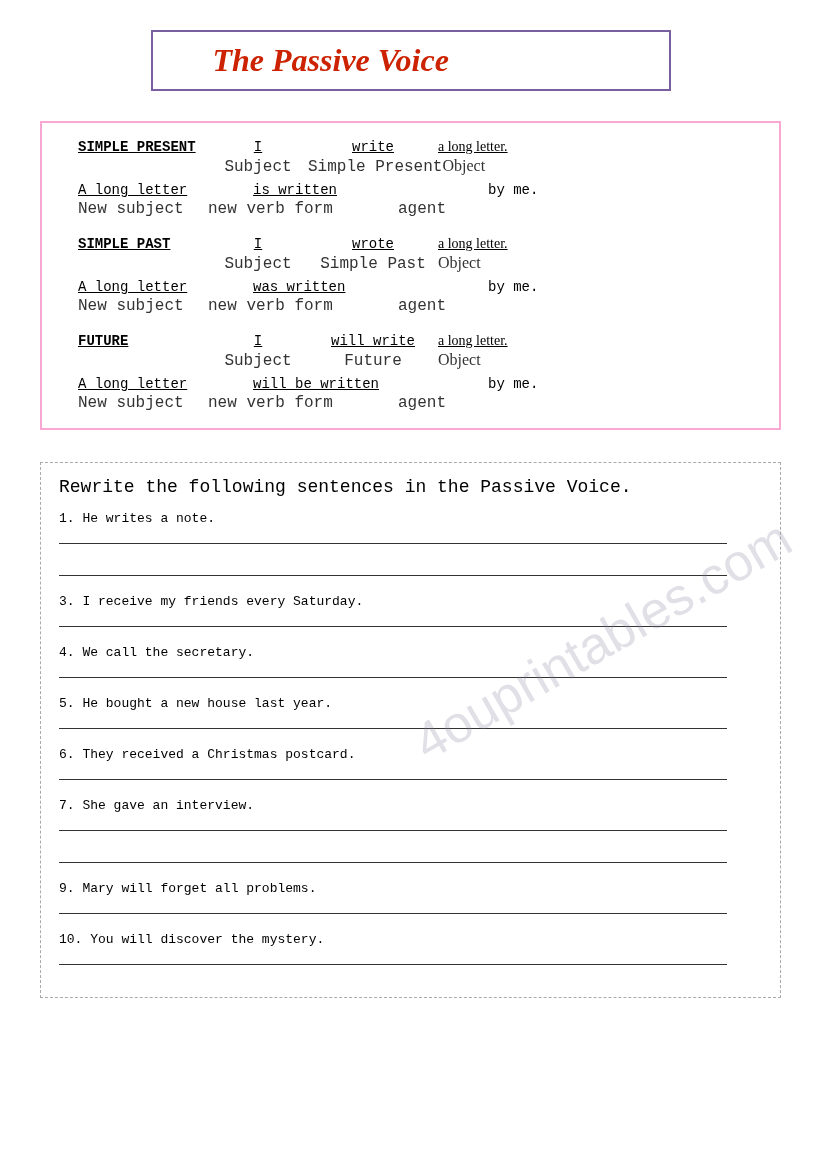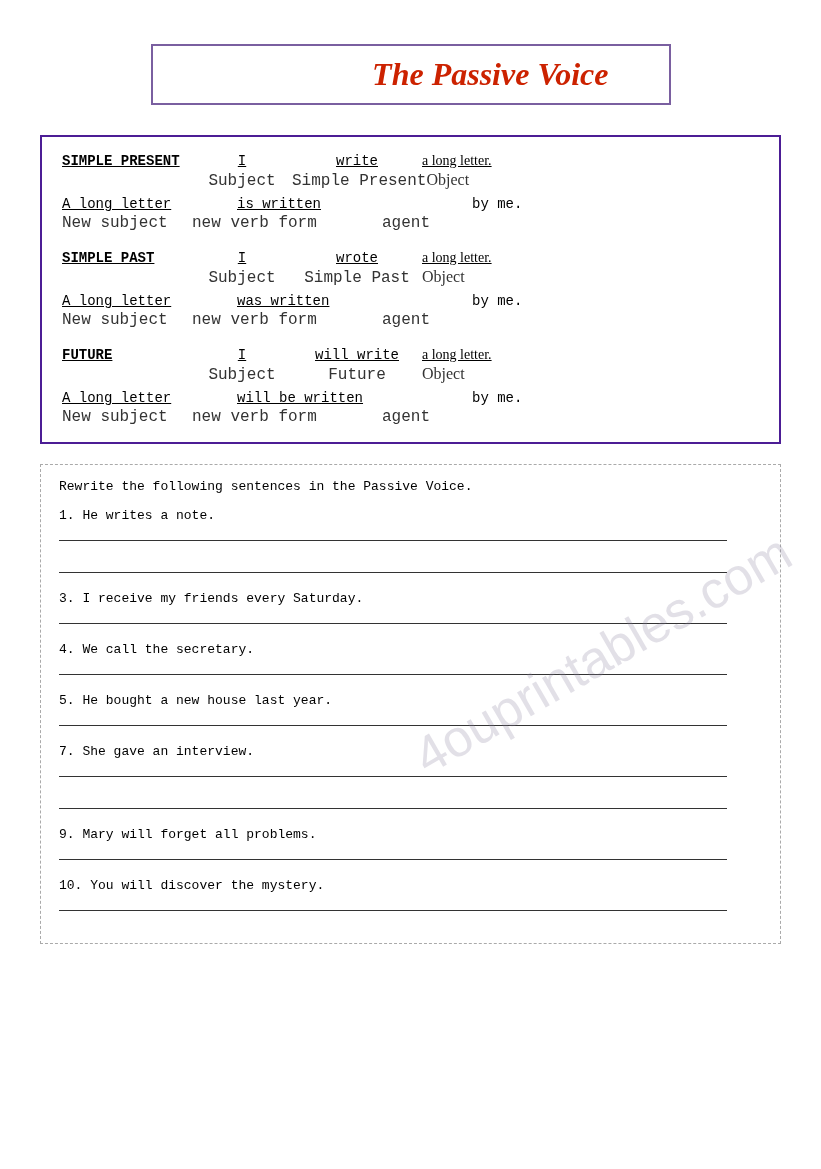--- a/index.html
+++ b/index.html
@@ -10,42 +10,42 @@
       font-family: 'Courier New', Courier, monospace;
       font-size: 14px;
       color: #000;
       padding: 30px 40px;
     }
 
     .page-title-box {
       border: 2px solid #7a5fa0;
       display: inline-block;
       padding: 10px 60px;
-      margin: 14px auto 30px auto;
-      display: flex;
-      justify-content: flex-end;
+      margin: 0 auto 30px auto;
+      display: flex;
+      justify-content: flex-start;
       align-items: center;
       width: 520px;
       margin-left: auto;
       margin-right: auto;
       margin-bottom: 30px;
     }
 
     .page-title {
       color: #cc2200;
       font-size: 32px;
       font-weight: bold;
       font-family: 'Times New Roman', serif;
       font-style: italic;
     }
 
     .grammar-box {
-      border: 2px solid #4c1d95;
-      padding: 16px 20px;
-      margin-bottom: 20px;
+      border: 2px solid #f9a8d4;
+      padding: 16px 36px;
+      margin-bottom: 32px;
     }
 
     .grammar-section {
       margin-bottom: 18px;
     }
 
     .grammar-section:last-child {
       margin-bottom: 0;
     }
 
@@ -126,21 +126,21 @@
       min-width: 130px;
     }
 
     .exercises-box {
       border: 1px dashed #aaa;
       padding: 14px 18px;
     }
 
     .exercise-instruction {
       font-family: 'Courier New', Courier, monospace;
-      font-size: 13px;
+      font-size: 18px;
       margin-bottom: 14px;
     }
 
     .exercise-item {
       margin-bottom: 18px;
     }
 
     .exercise-sentence {
       font-family: 'Courier New', Courier, monospace;
       font-size: 13px;
@@ -272,20 +272,24 @@
   </div>
         <div class="exercise-item">
     <div class="exercise-sentence">4. We call the secretary.</div>
     <span class="answer-line"></span>
   </div>
         <div class="exercise-item">
     <div class="exercise-sentence">5. He bought a new house last year.</div>
     <span class="answer-line"></span>
   </div>
         <div class="exercise-item">
+    <div class="exercise-sentence">6. They received a Christmas postcard.</div>
+    <span class="answer-line"></span>
+  </div>
+        <div class="exercise-item">
     <div class="exercise-sentence">7. She gave an interview.</div>
     <span class="answer-line"></span>
   </div>
         <div class="exercise-item">
     <span class="answer-line"></span>
   </div>
         <div class="exercise-item">
     <div class="exercise-sentence">9. Mary will forget all problems.</div>
     <span class="answer-line"></span>
   </div>

